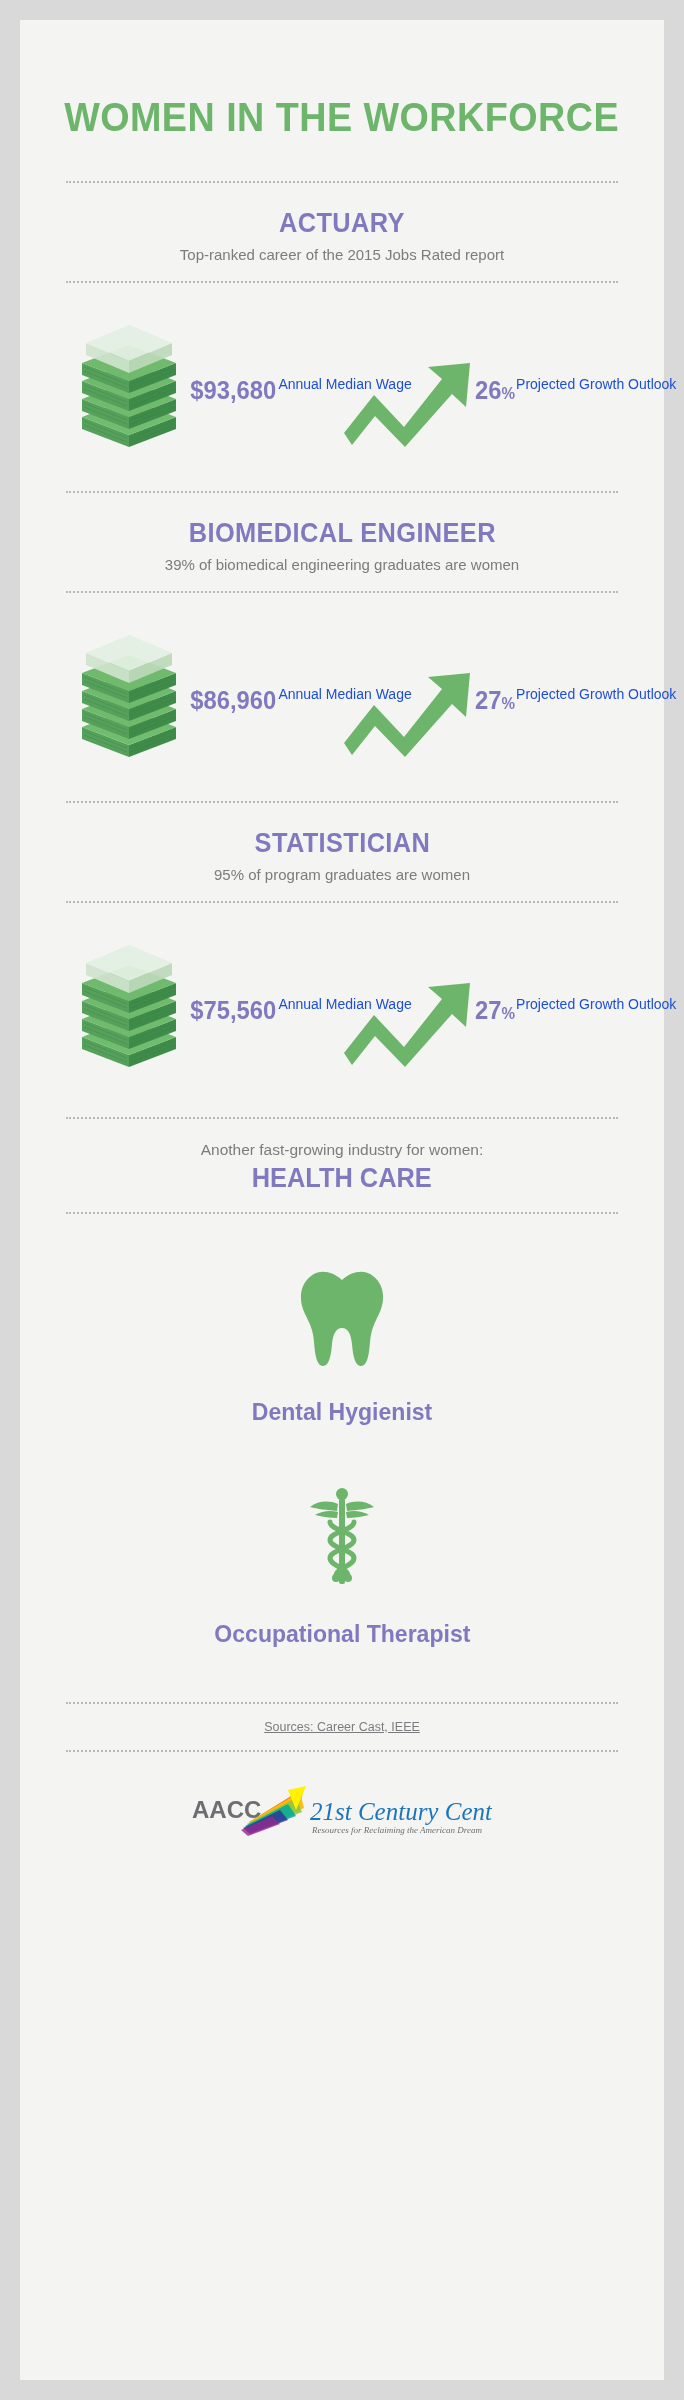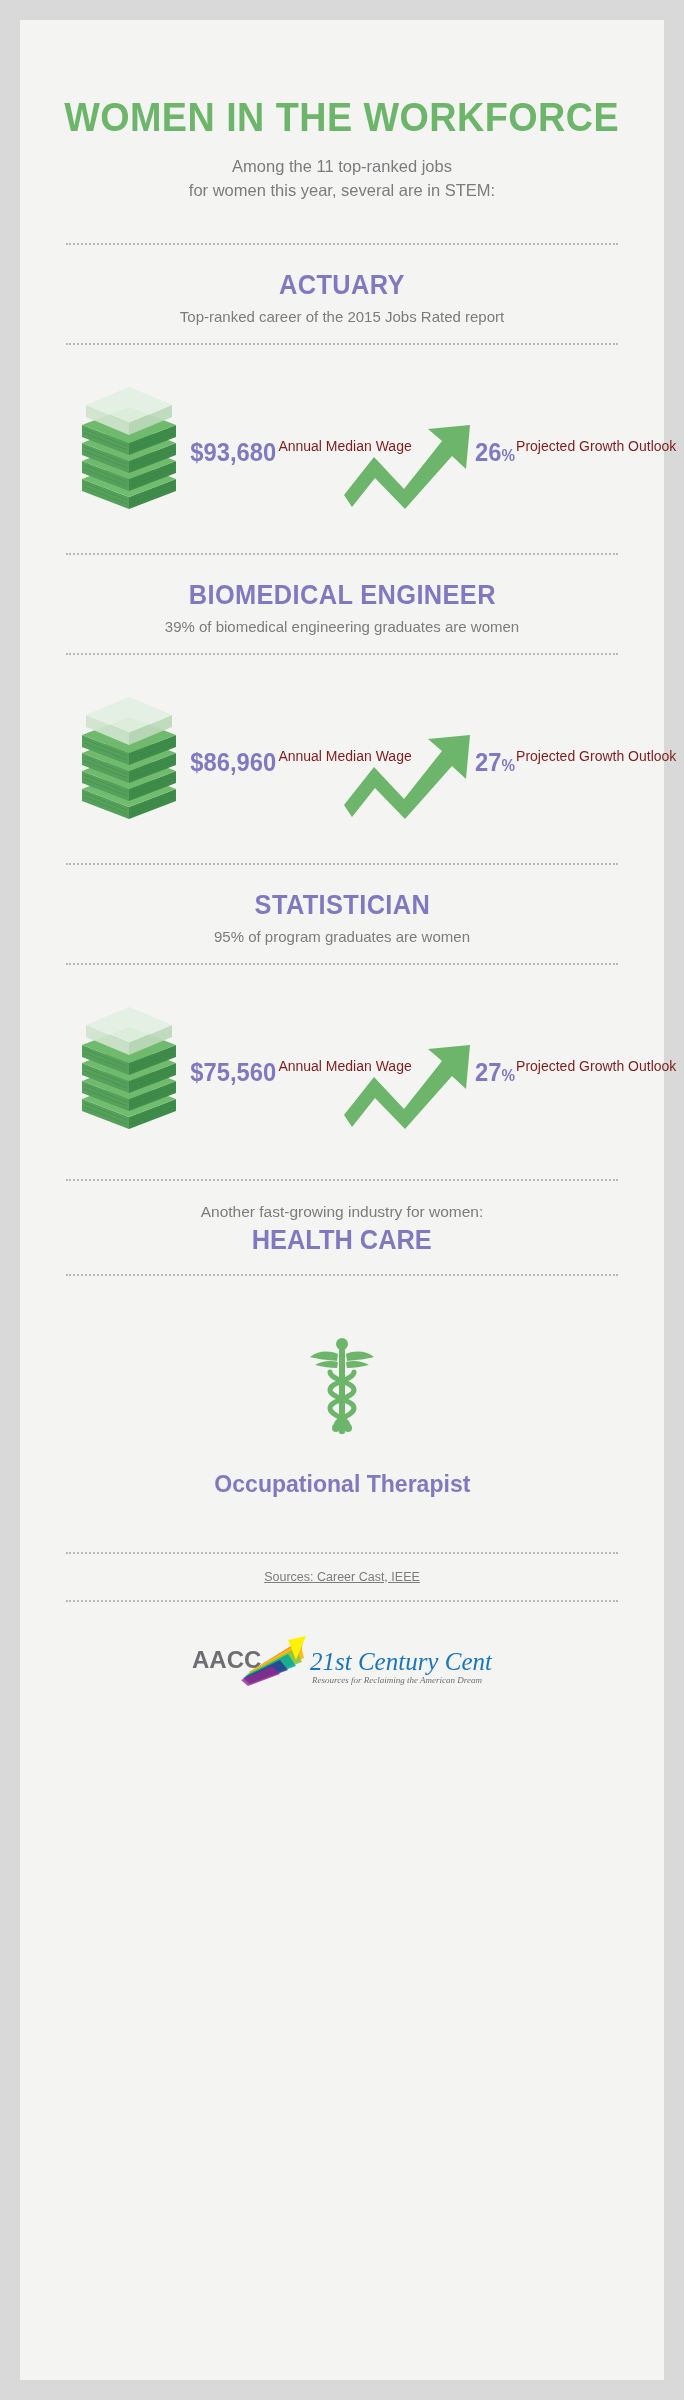--- a/index.html
+++ b/index.html
@@ -103,21 +103,21 @@
     font-weight: bold;
     font-size: 25px;
     color: #8179bf;
     transform: scaleX(0.95);
     margin-top: 17px;
     white-space: nowrap;
   }
   .stat-value .pct { font-size: 16px; }
   .stat-label {
     font-size: 14px;
-    color: #7f1d1d;
+    color: #1d4ed8;
     margin-top: 4px;
     white-space: nowrap;
   }
 
   
   .hc-lead {
     font-size: 15.5px;
     color: #7b7c7e;
     text-align: center;
   }
@@ -160,24 +160,20 @@
     width: 100%;
   }
 </style>
 </head>
 <body>
 
 <div class="page">
   <div class="sheet">
 
     <div class="hdr-title">Women in the Workforce</div>
-    <div class="hdr-sub">
-      <div>Among the 11 top-ranked jobs</div>
-      <div>for women this year, several are in STEM:</div>
-    </div>
 
     <div class="dotted" style="margin-top:40px;"></div>
 
     <div class="sect-title" style="margin-top:25px;">Actuary</div>
     <div class="sect-sub">Top-ranked career of the 2015 Jobs Rated report</div>
 
     <div class="dotted" style="margin-top:18px;"></div>
 
     <div class="stat-row" style="margin-top:34px;">
       <div class="stat-col">
@@ -376,20 +372,31 @@
       </div>
     </div>
 
     <div class="dotted" style="margin-top:50px;"></div>
 
     <div class="hc-lead" style="margin-top:22px;text-align:right;">Another fast-growing industry for women:</div>
     <div class="hc-title">Health Care</div>
 
     <div class="dotted" style="margin-top:18px;"></div>
 
+    <div class="hc-item" style="margin-top:50px;">
+      <div>
+        <svg width="92" height="104" viewBox="0 0 92 104" aria-hidden="true">
+          <path d="M46,16 C36,7 24,5 15,12 C4,20 2,36 9,50 C14,60 17,66 18,78
+                   C19,92 21,102 27,102 C33,102 35,92 36,80 C37,70 40,64 46,64
+                   C52,64 55,70 56,80 C57,92 59,102 65,102 C71,102 73,92 74,78
+                   C75,66 78,60 83,50 C90,36 88,20 77,12 C68,5 56,7 46,16 Z" fill="#6cb56a"></path>
+        </svg>
+      </div>
+      <div class="hc-name" style="margin-top:26px;">Dental Hygienist</div>
+    </div>
 
     <div class="hc-item" style="margin-top:56px;">
       <div>
         <svg width="76" height="108" viewBox="0 0 76 108" aria-hidden="true">
           <g fill="#6cb56a">
 
             <rect x="35" y="16" width="6" height="86" rx="2"></rect>
 
             <circle cx="38" cy="12" r="6"></circle>
 

